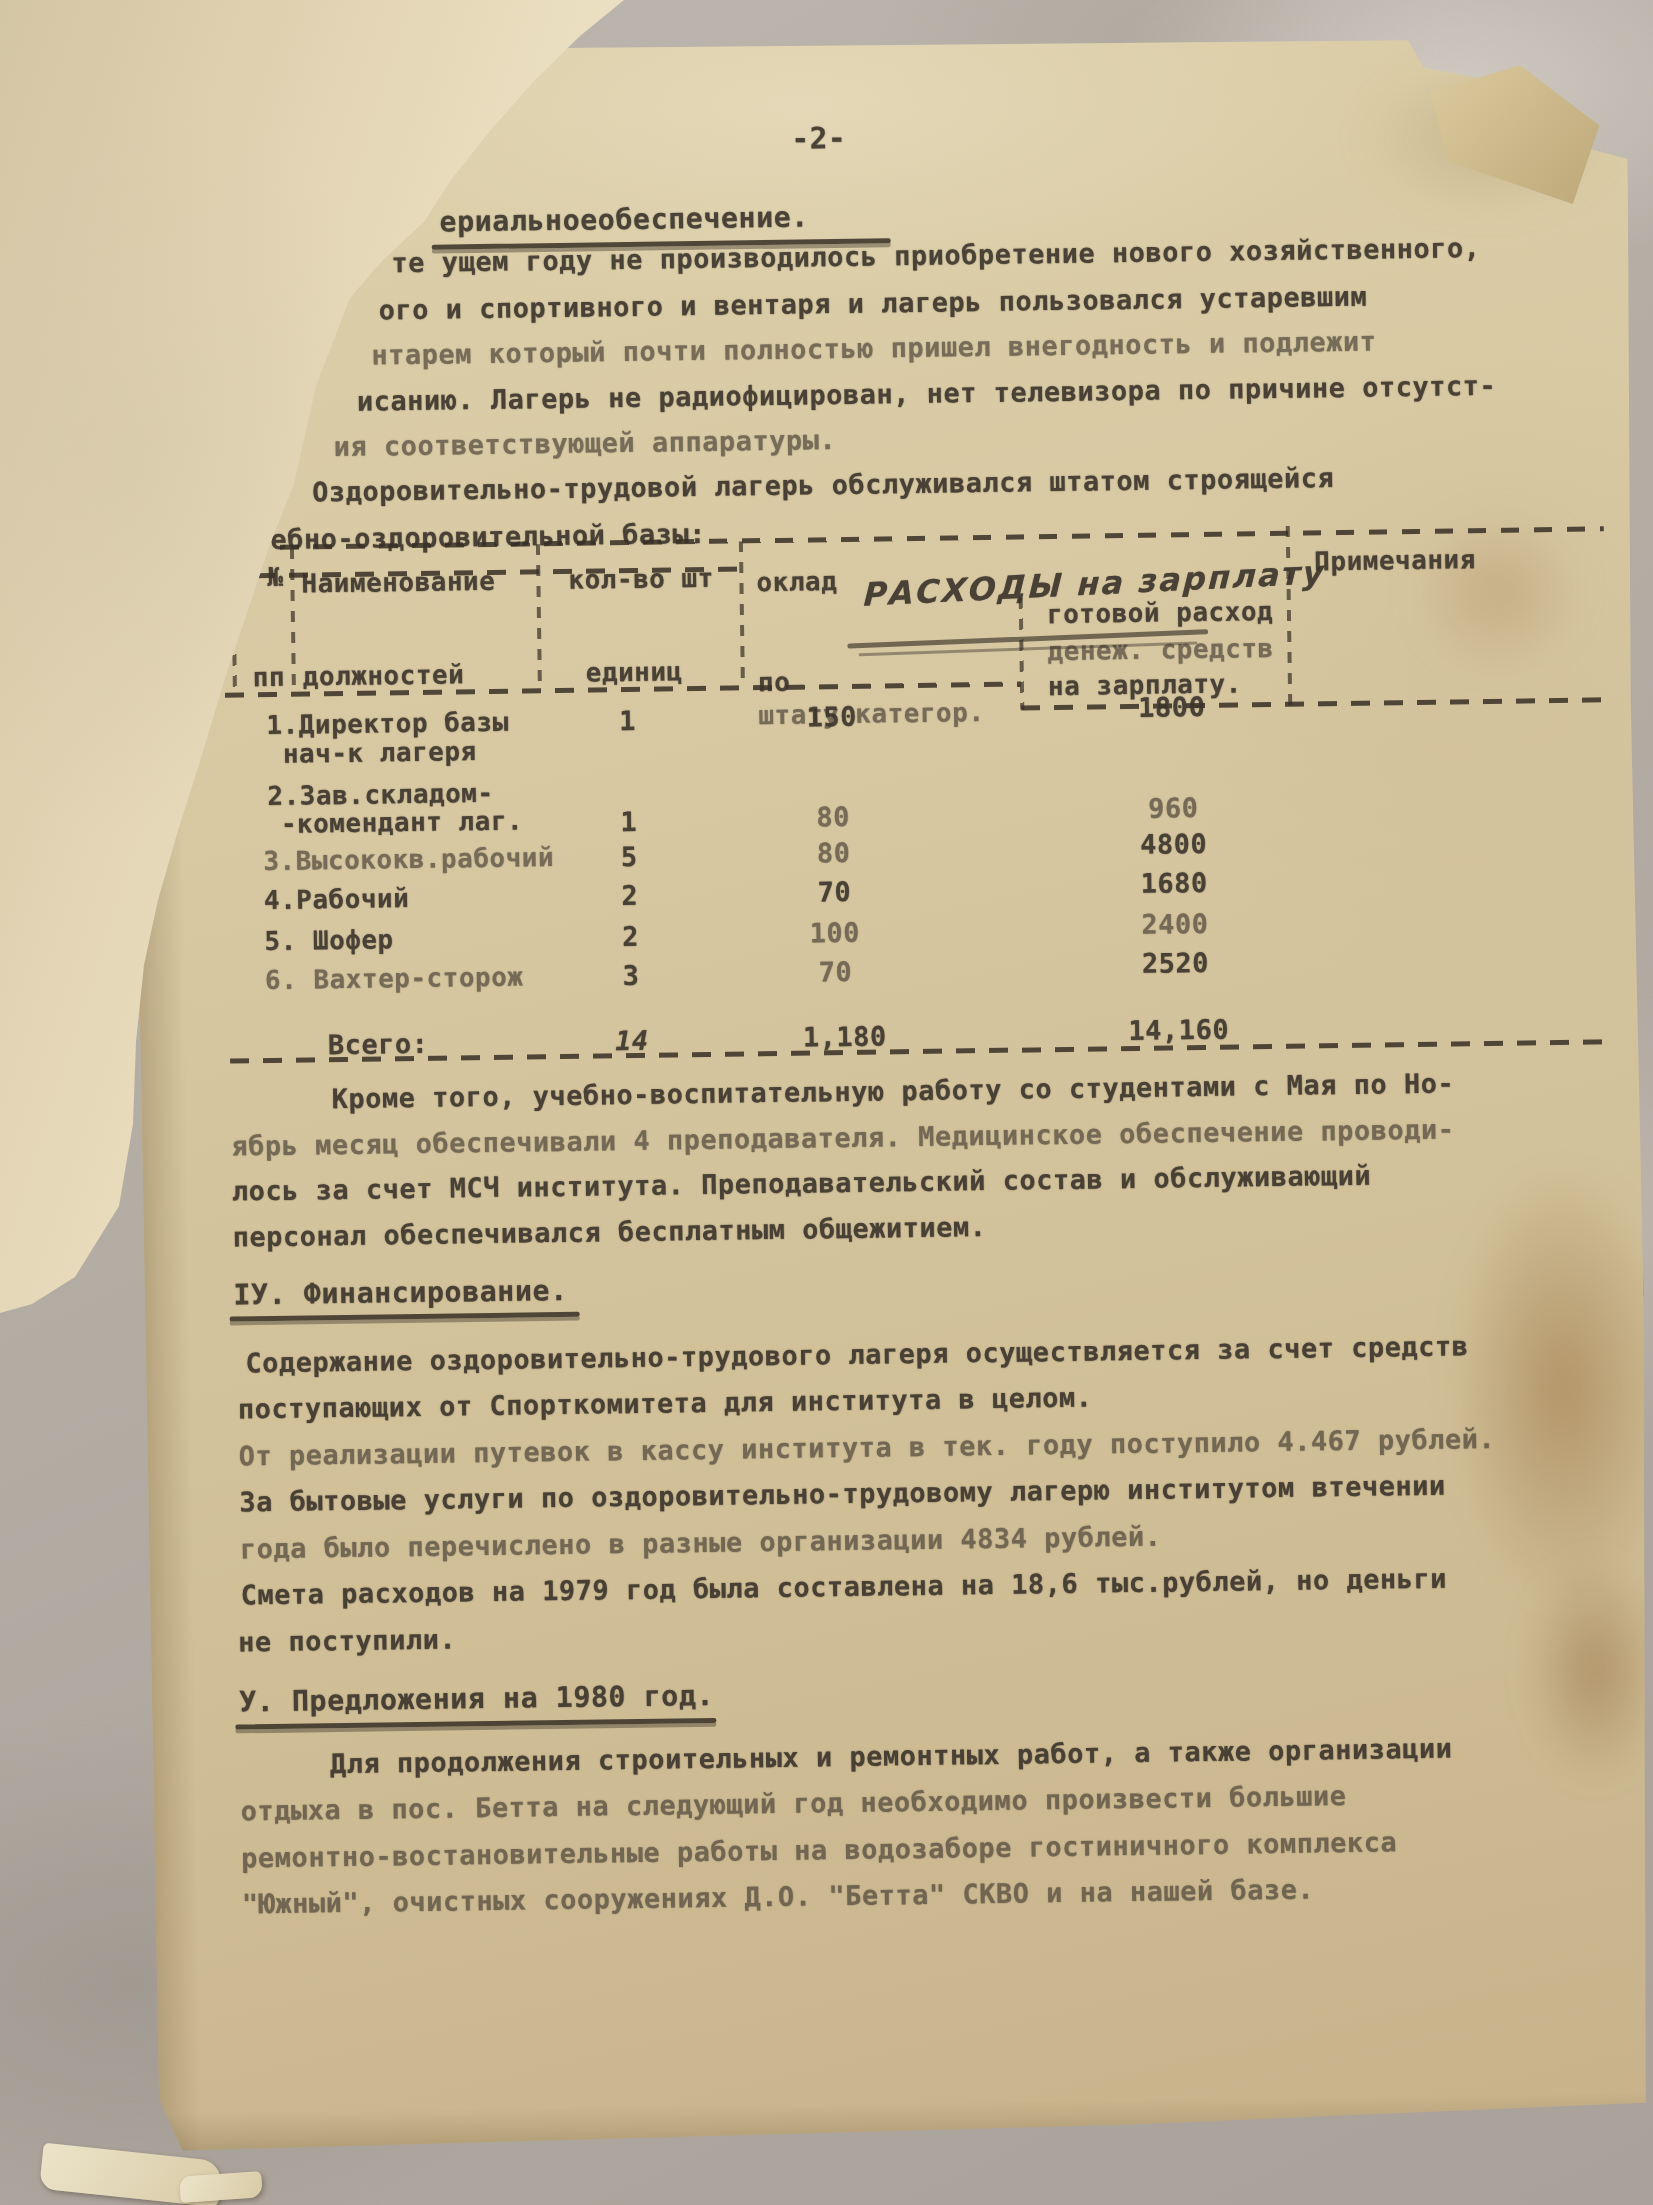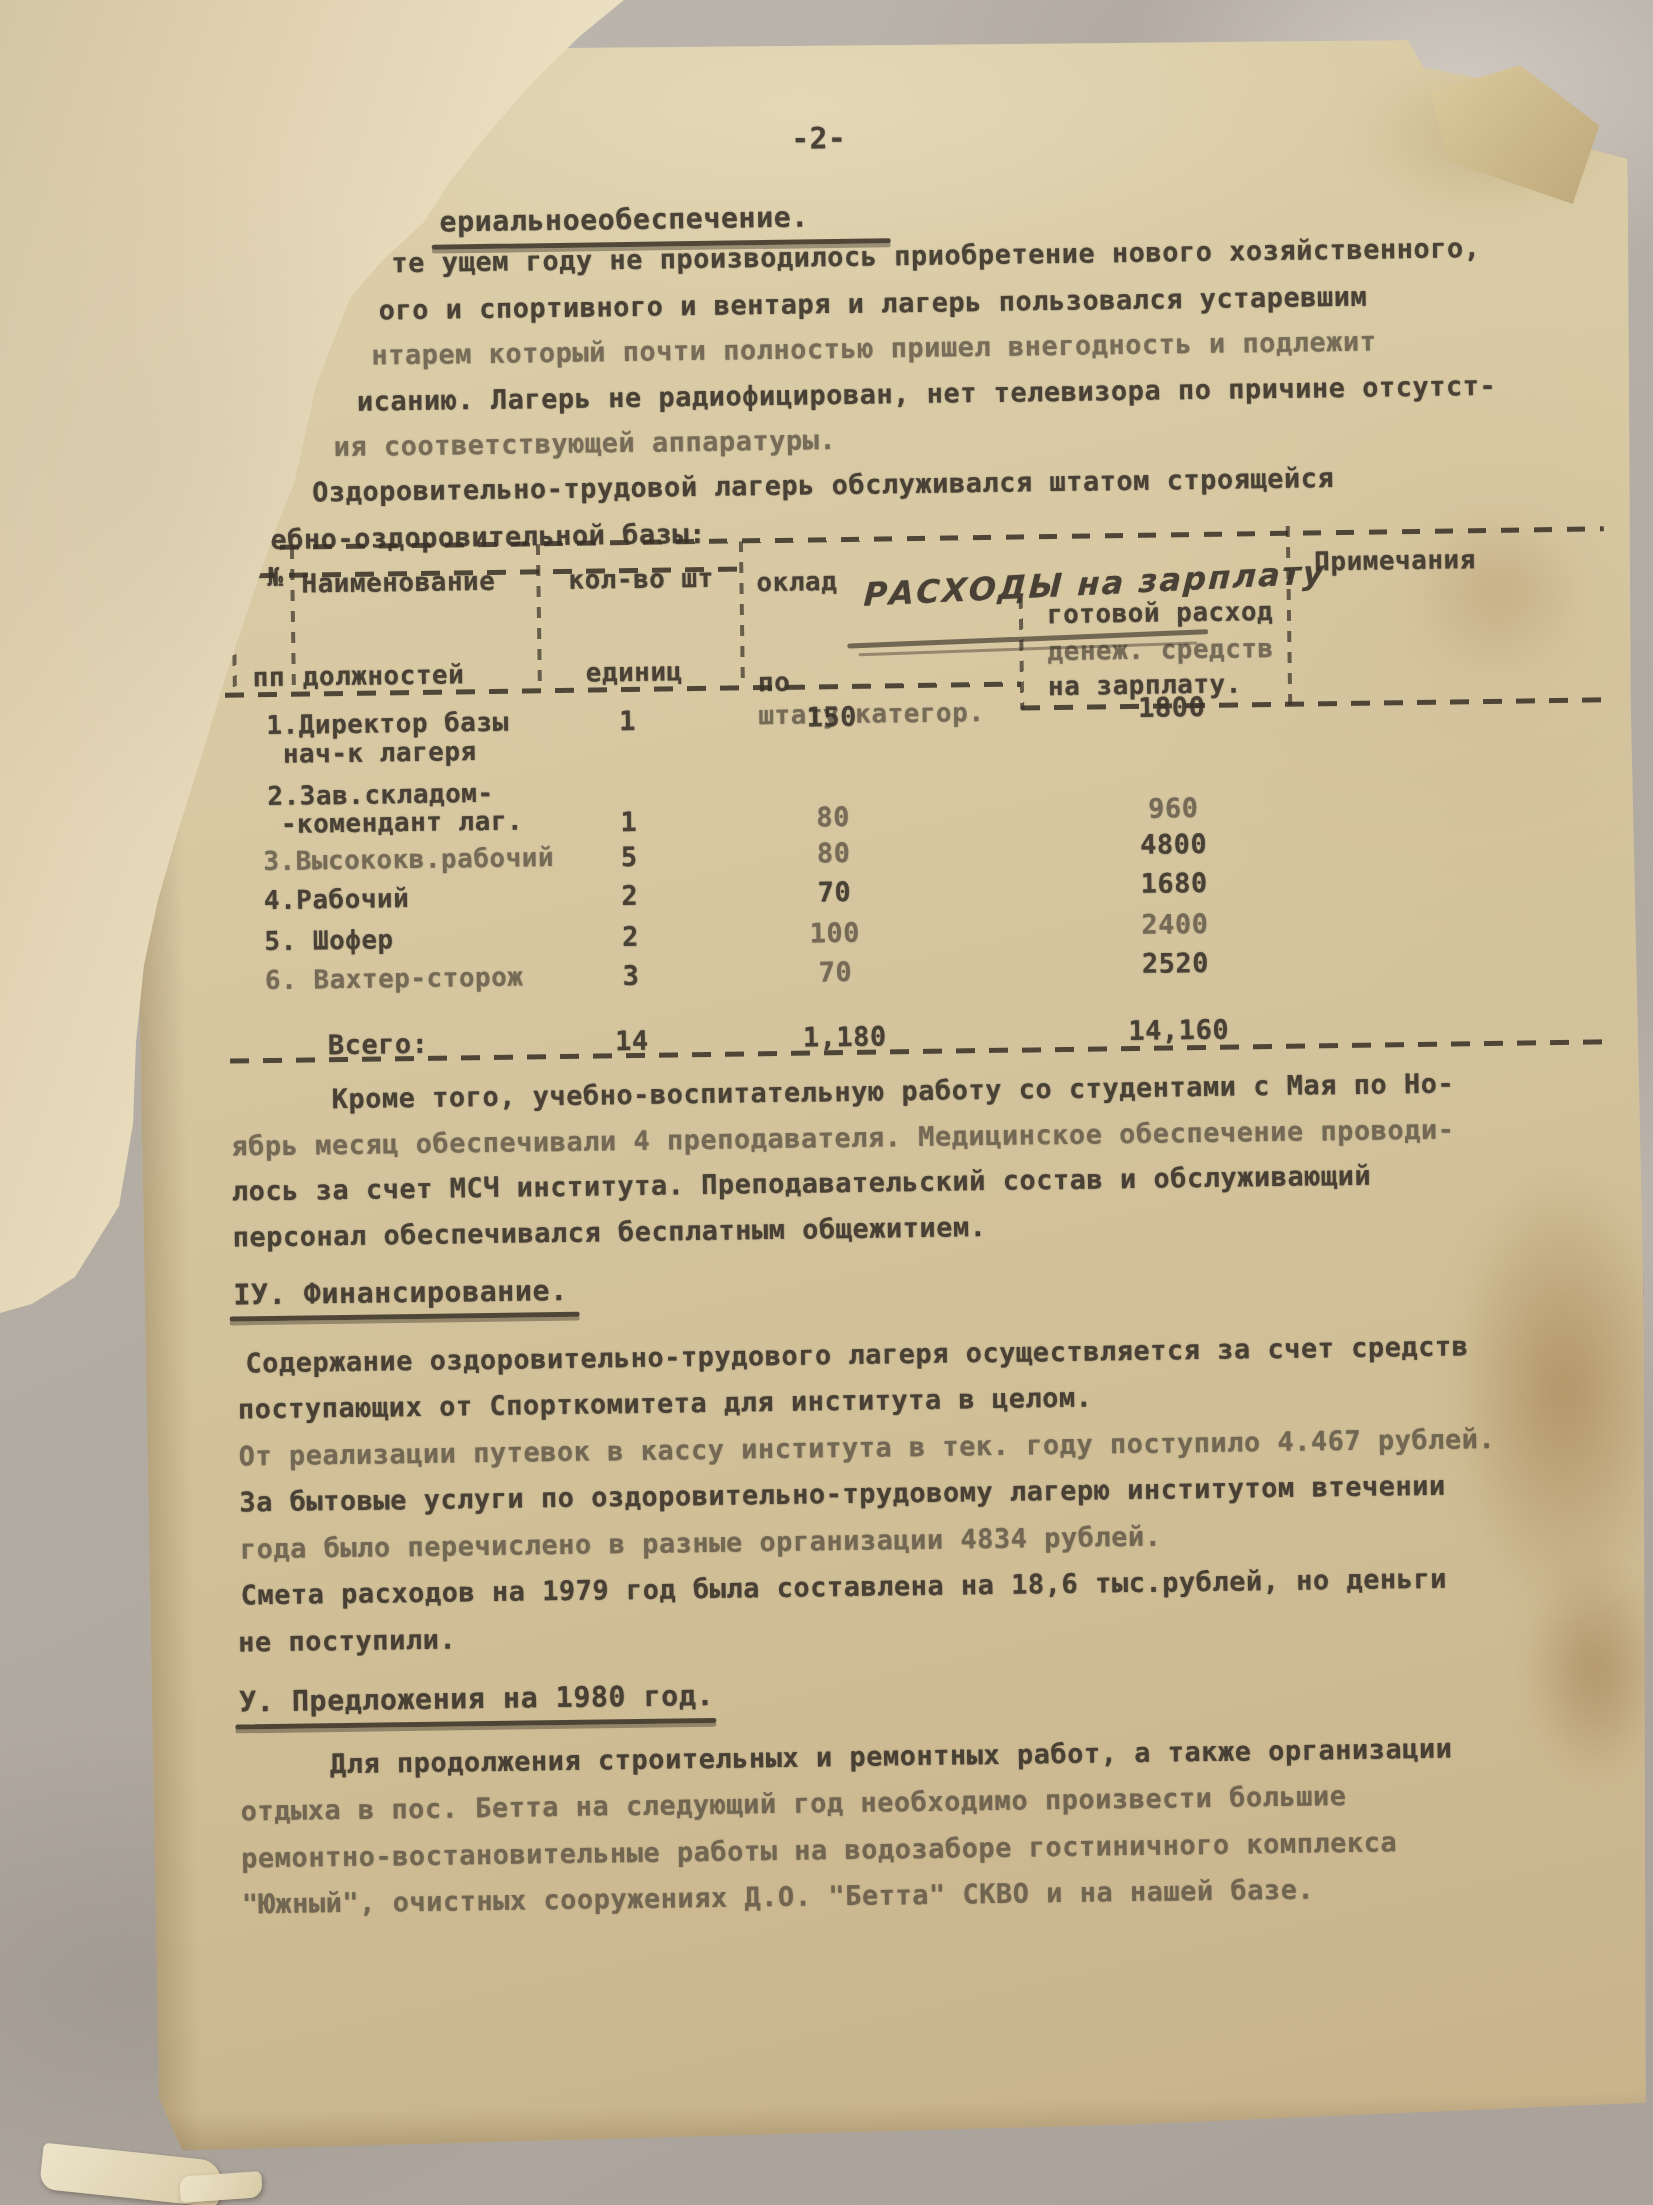--- a/index.html
+++ b/index.html
@@ -146,21 +146,21 @@
     <div class="t num" style="left:462px;top:878px;width:66px;">2</div>
     <div class="t num light" style="left:645px;top:877px;width:109px;">100</div>
     <div class="t num light" style="left:971px;top:873px;width:137px;">2400</div>
 
     <div class="t sm light" style="left:129px;top:917px;">6. Вахтер-сторож</div>
     <div class="t num" style="left:462px;top:917px;width:66px;">3</div>
     <div class="t num light" style="left:645px;top:916px;width:109px;">70</div>
     <div class="t num" style="left:971px;top:912px;width:137px;">2520</div>
 
     <div class="t" style="left:191px;top:982px;">Всего:</div>
-    <div class="t num" style="left:462px;top:982px;width:66px;">14</div>
+    <div class="t num" style="left:462px;top:982px;width:66px;font-style:italic;">14</div>
     <div class="t num" style="left:645px;top:981px;width:126px;">1,180</div>
     <div class="t num" style="left:971px;top:979px;width:142px;">14,160</div>
     <div class="hdash" style="left:93px;top:1008px;width:1381px;"></div>
   </div>
 
   <div class="t" style="left:194px;top:1036px;">Кроме того, учебно-воспитательную работу со студентами с Мая по Но-</div>
   <div class="t light" style="left:93px;top:1082px;">ябрь месяц обеспечивали 4 преподавателя. Медицинское обеспечение проводи-</div>
   <div class="t" style="left:93px;top:1127px;">лось за счет МСЧ института. Преподавательский состав и обслуживающий</div>
   <div class="t" style="left:93px;top:1173px;">персонал обеспечивался бесплатным общежитием.</div>
 

